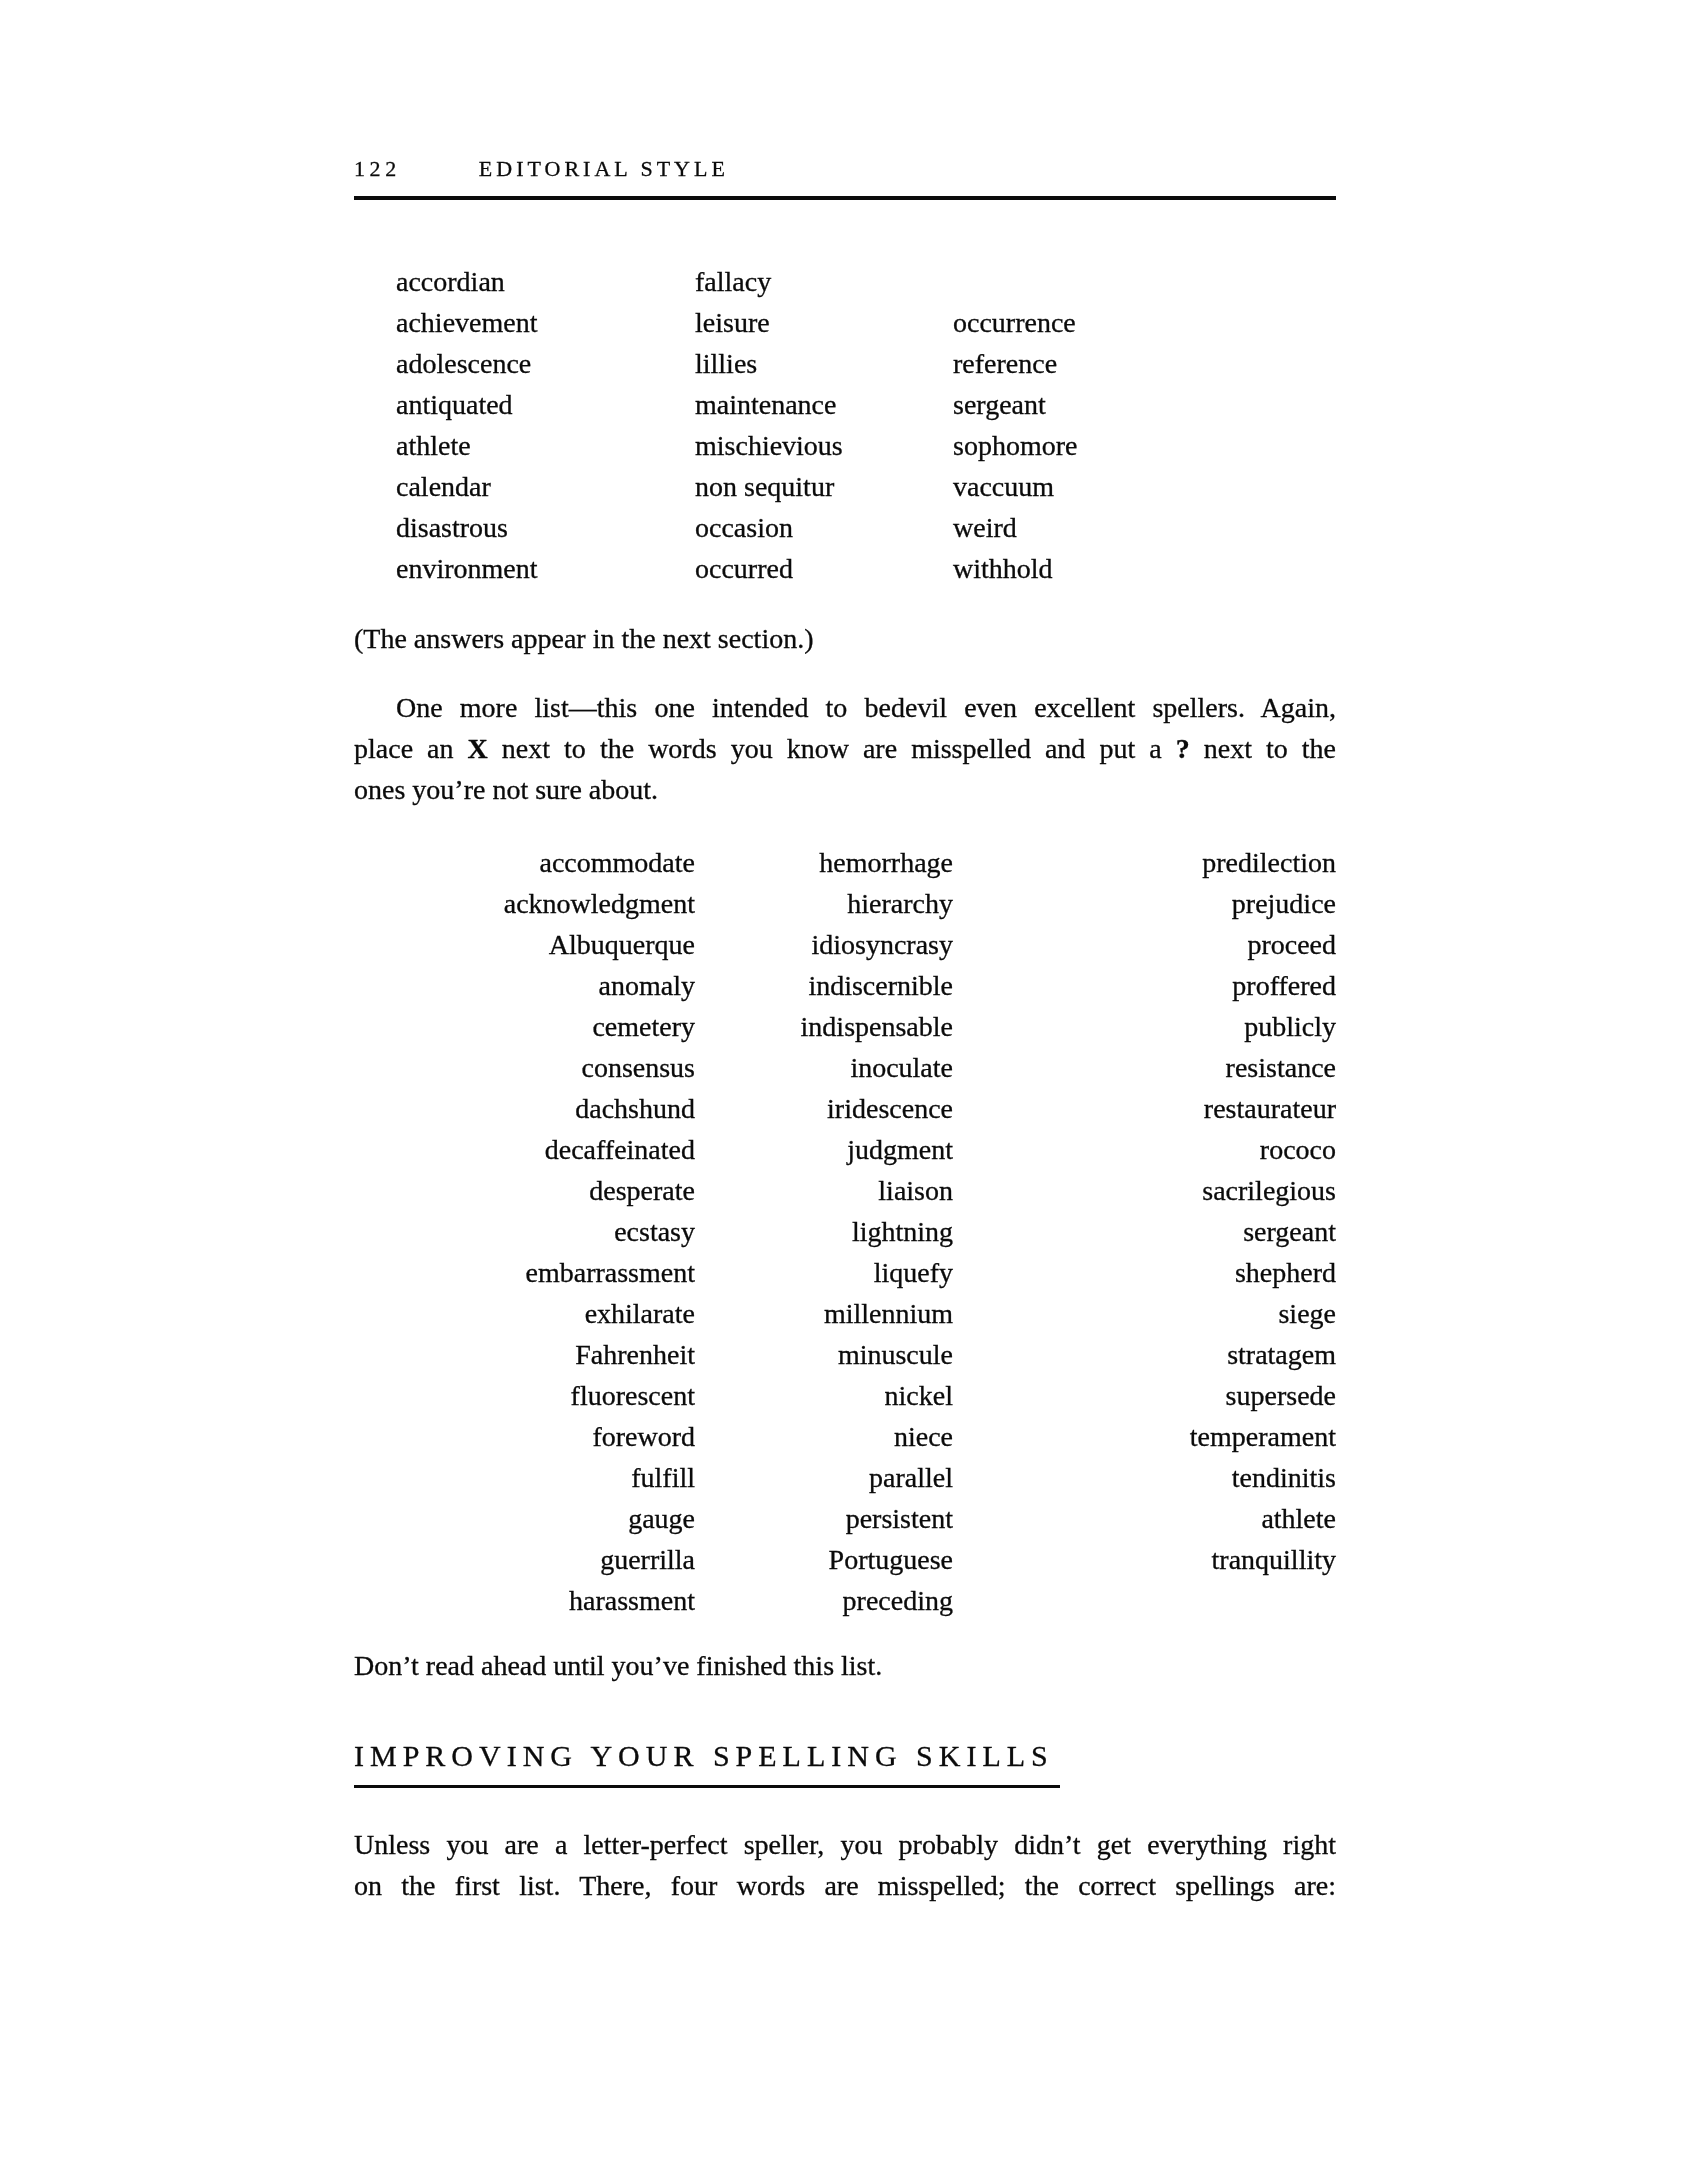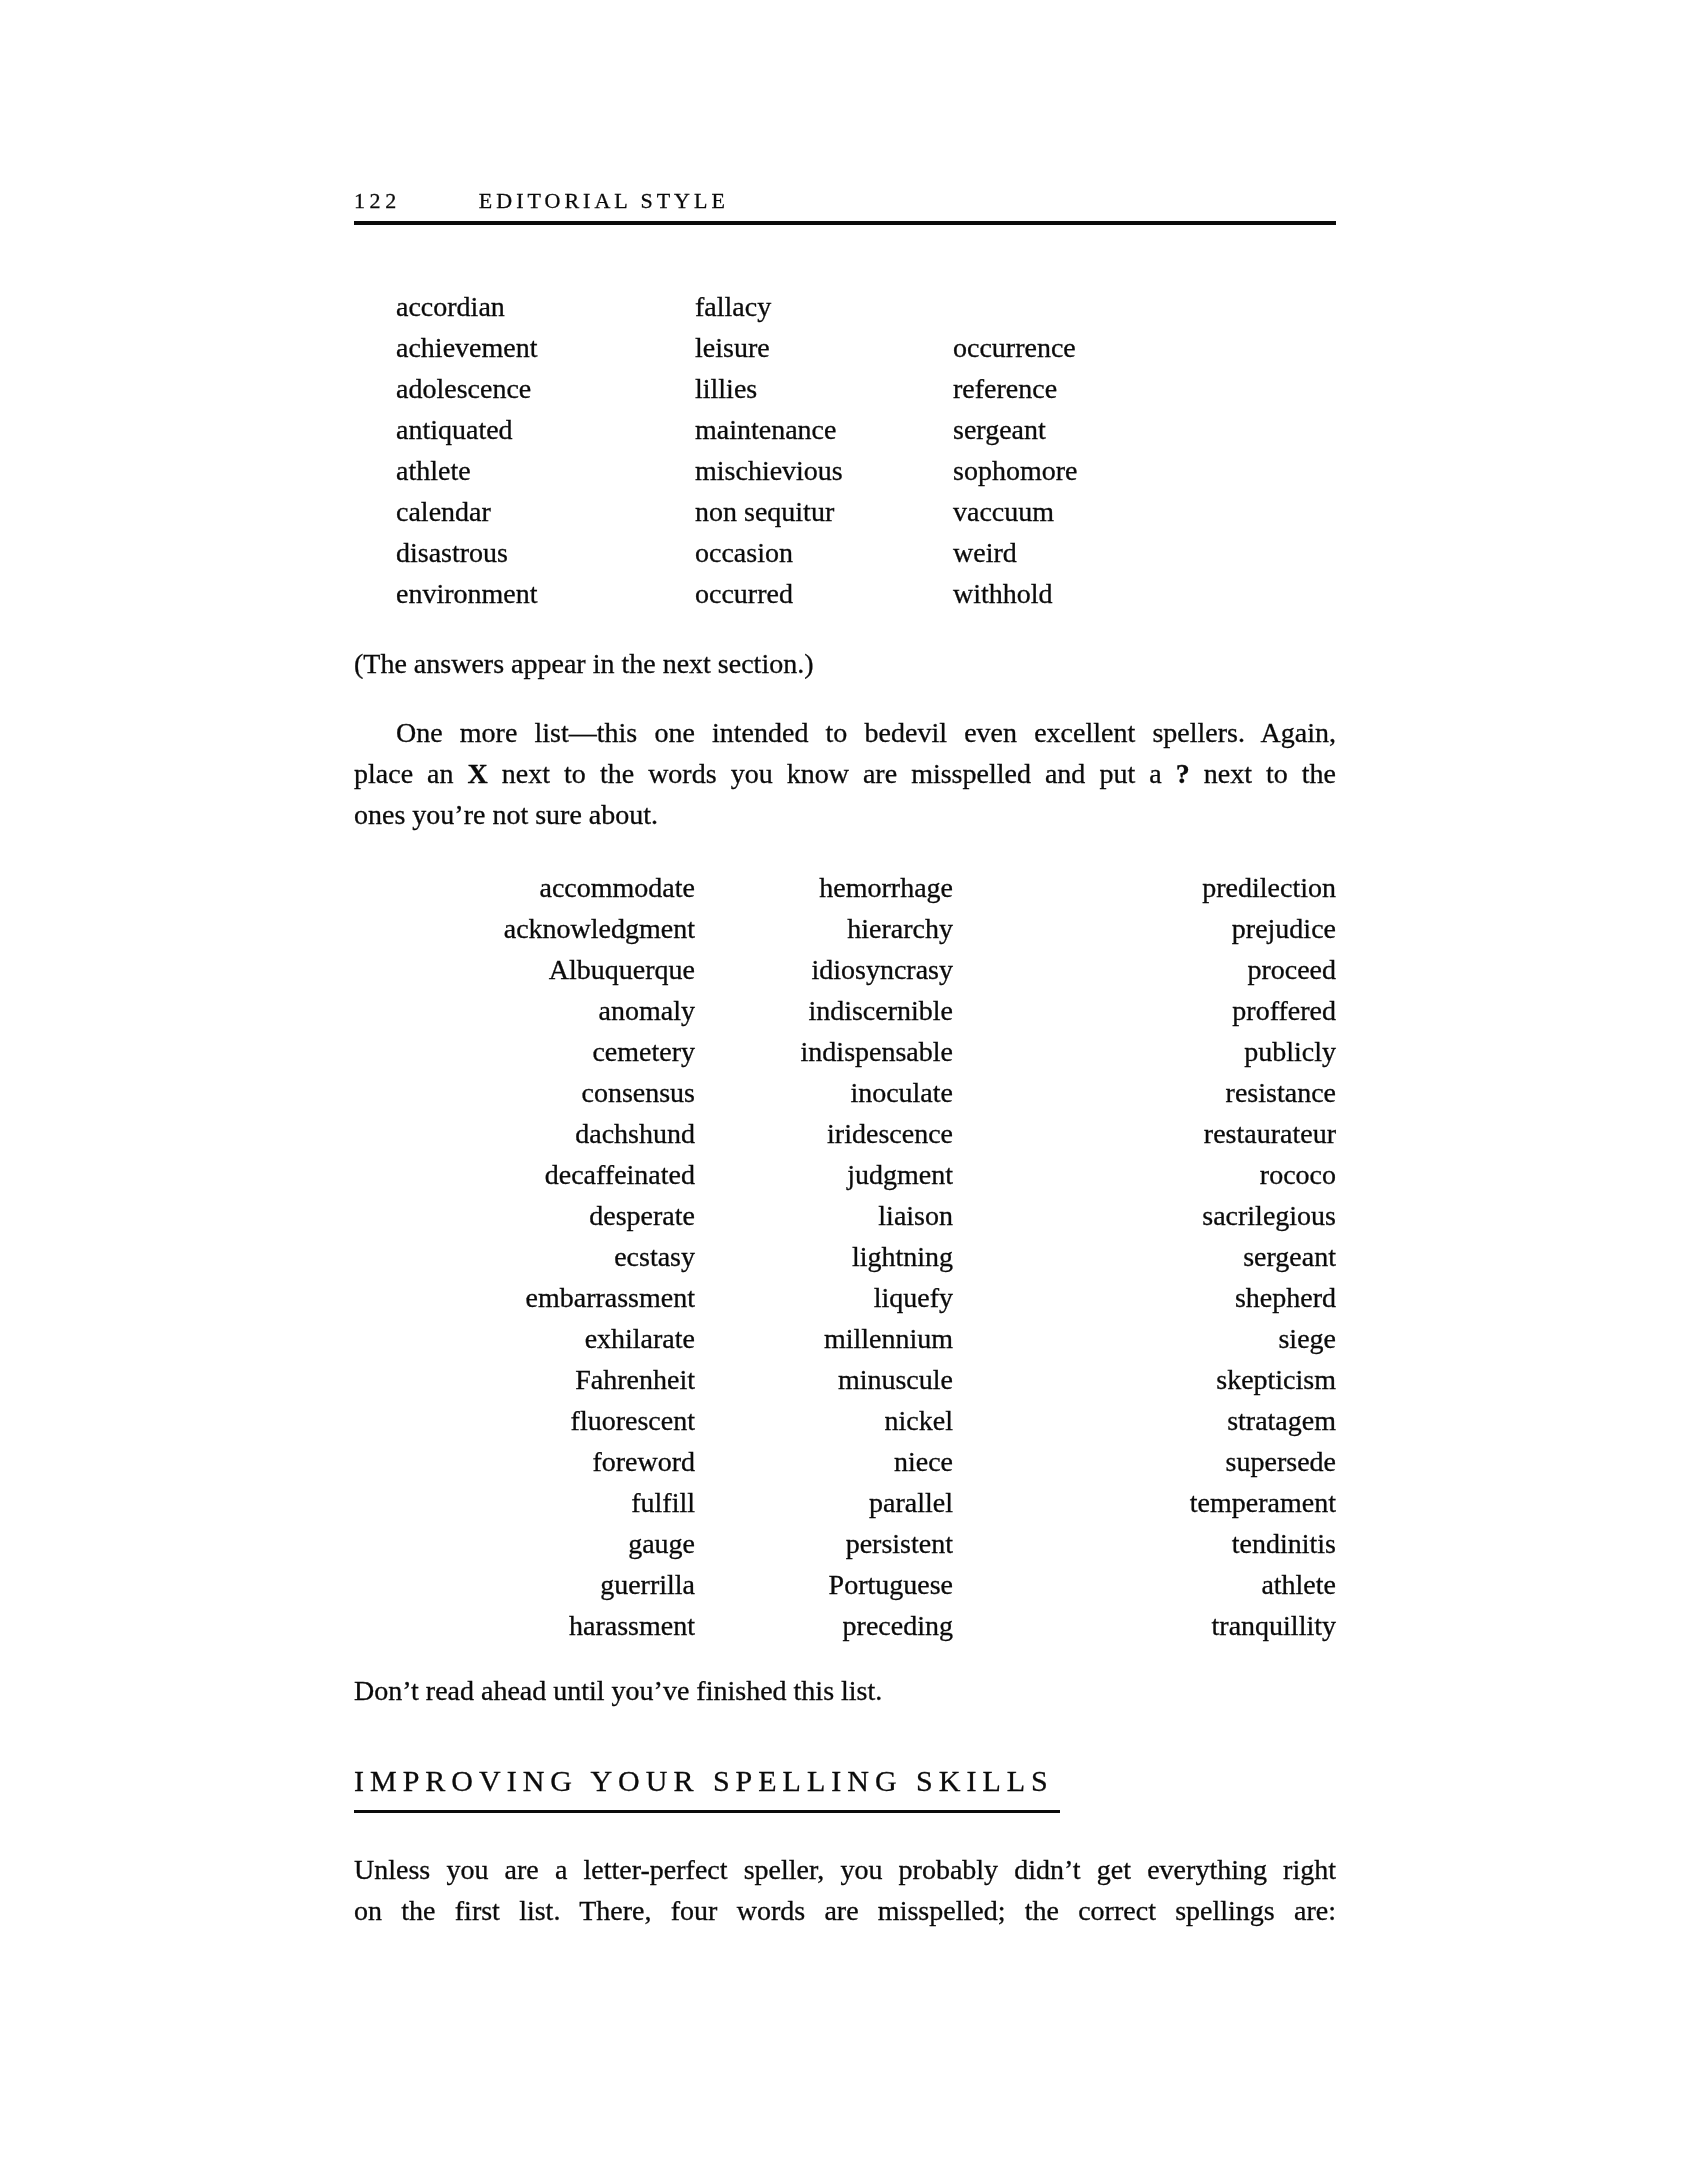--- a/index.html
+++ b/index.html
@@ -18,23 +18,22 @@
     -webkit-text-stroke: 0.3px #0b0b0b;
     overflow: hidden;
   }
 
   
   .running-head {
     display: flex;
     align-items: baseline;
     font-size: 22px;
     line-height: 24px;
-    padding-bottom: 8px;
+    padding-bottom: 15px;
     border-bottom: 4px solid #0b0b0b;
-    margin-top: 32px;
   }
   .page-number { letter-spacing: 4.6px; }
   .running-title { margin-left: 78px; letter-spacing: 4px; }
 
   
   .word-list { display: flex; padding-left: 42px; }
   .word-list .wcol { box-sizing: border-box; }
   .wcol-1 { width: 299px; }
   .wcol-2 { width: 258px; }
   .wcol-3 { flex: 1; }
@@ -160,21 +159,20 @@
         <div class="word">proceed</div>
         <div class="word">proffered</div>
         <div class="word">publicly</div>
         <div class="word">resistance</div>
         <div class="word">restaurateur</div>
         <div class="word">rococo</div>
         <div class="word">sacrilegious</div>
         <div class="word">sergeant</div>
         <div class="word">shepherd</div>
         <div class="word">siege</div>
-        <div class="word">skepticism</div>
         <div class="word">stratagem</div>
         <div class="word">supersede</div>
         <div class="word">temperament</div>
         <div class="word">tendinitis</div>
         <div class="word">athlete</div>
         <div class="word">tranquillity</div>
       </div>
   </div>
 
   <div class="dont-read pline">Don’t read ahead until you’ve finished this list.</div>

